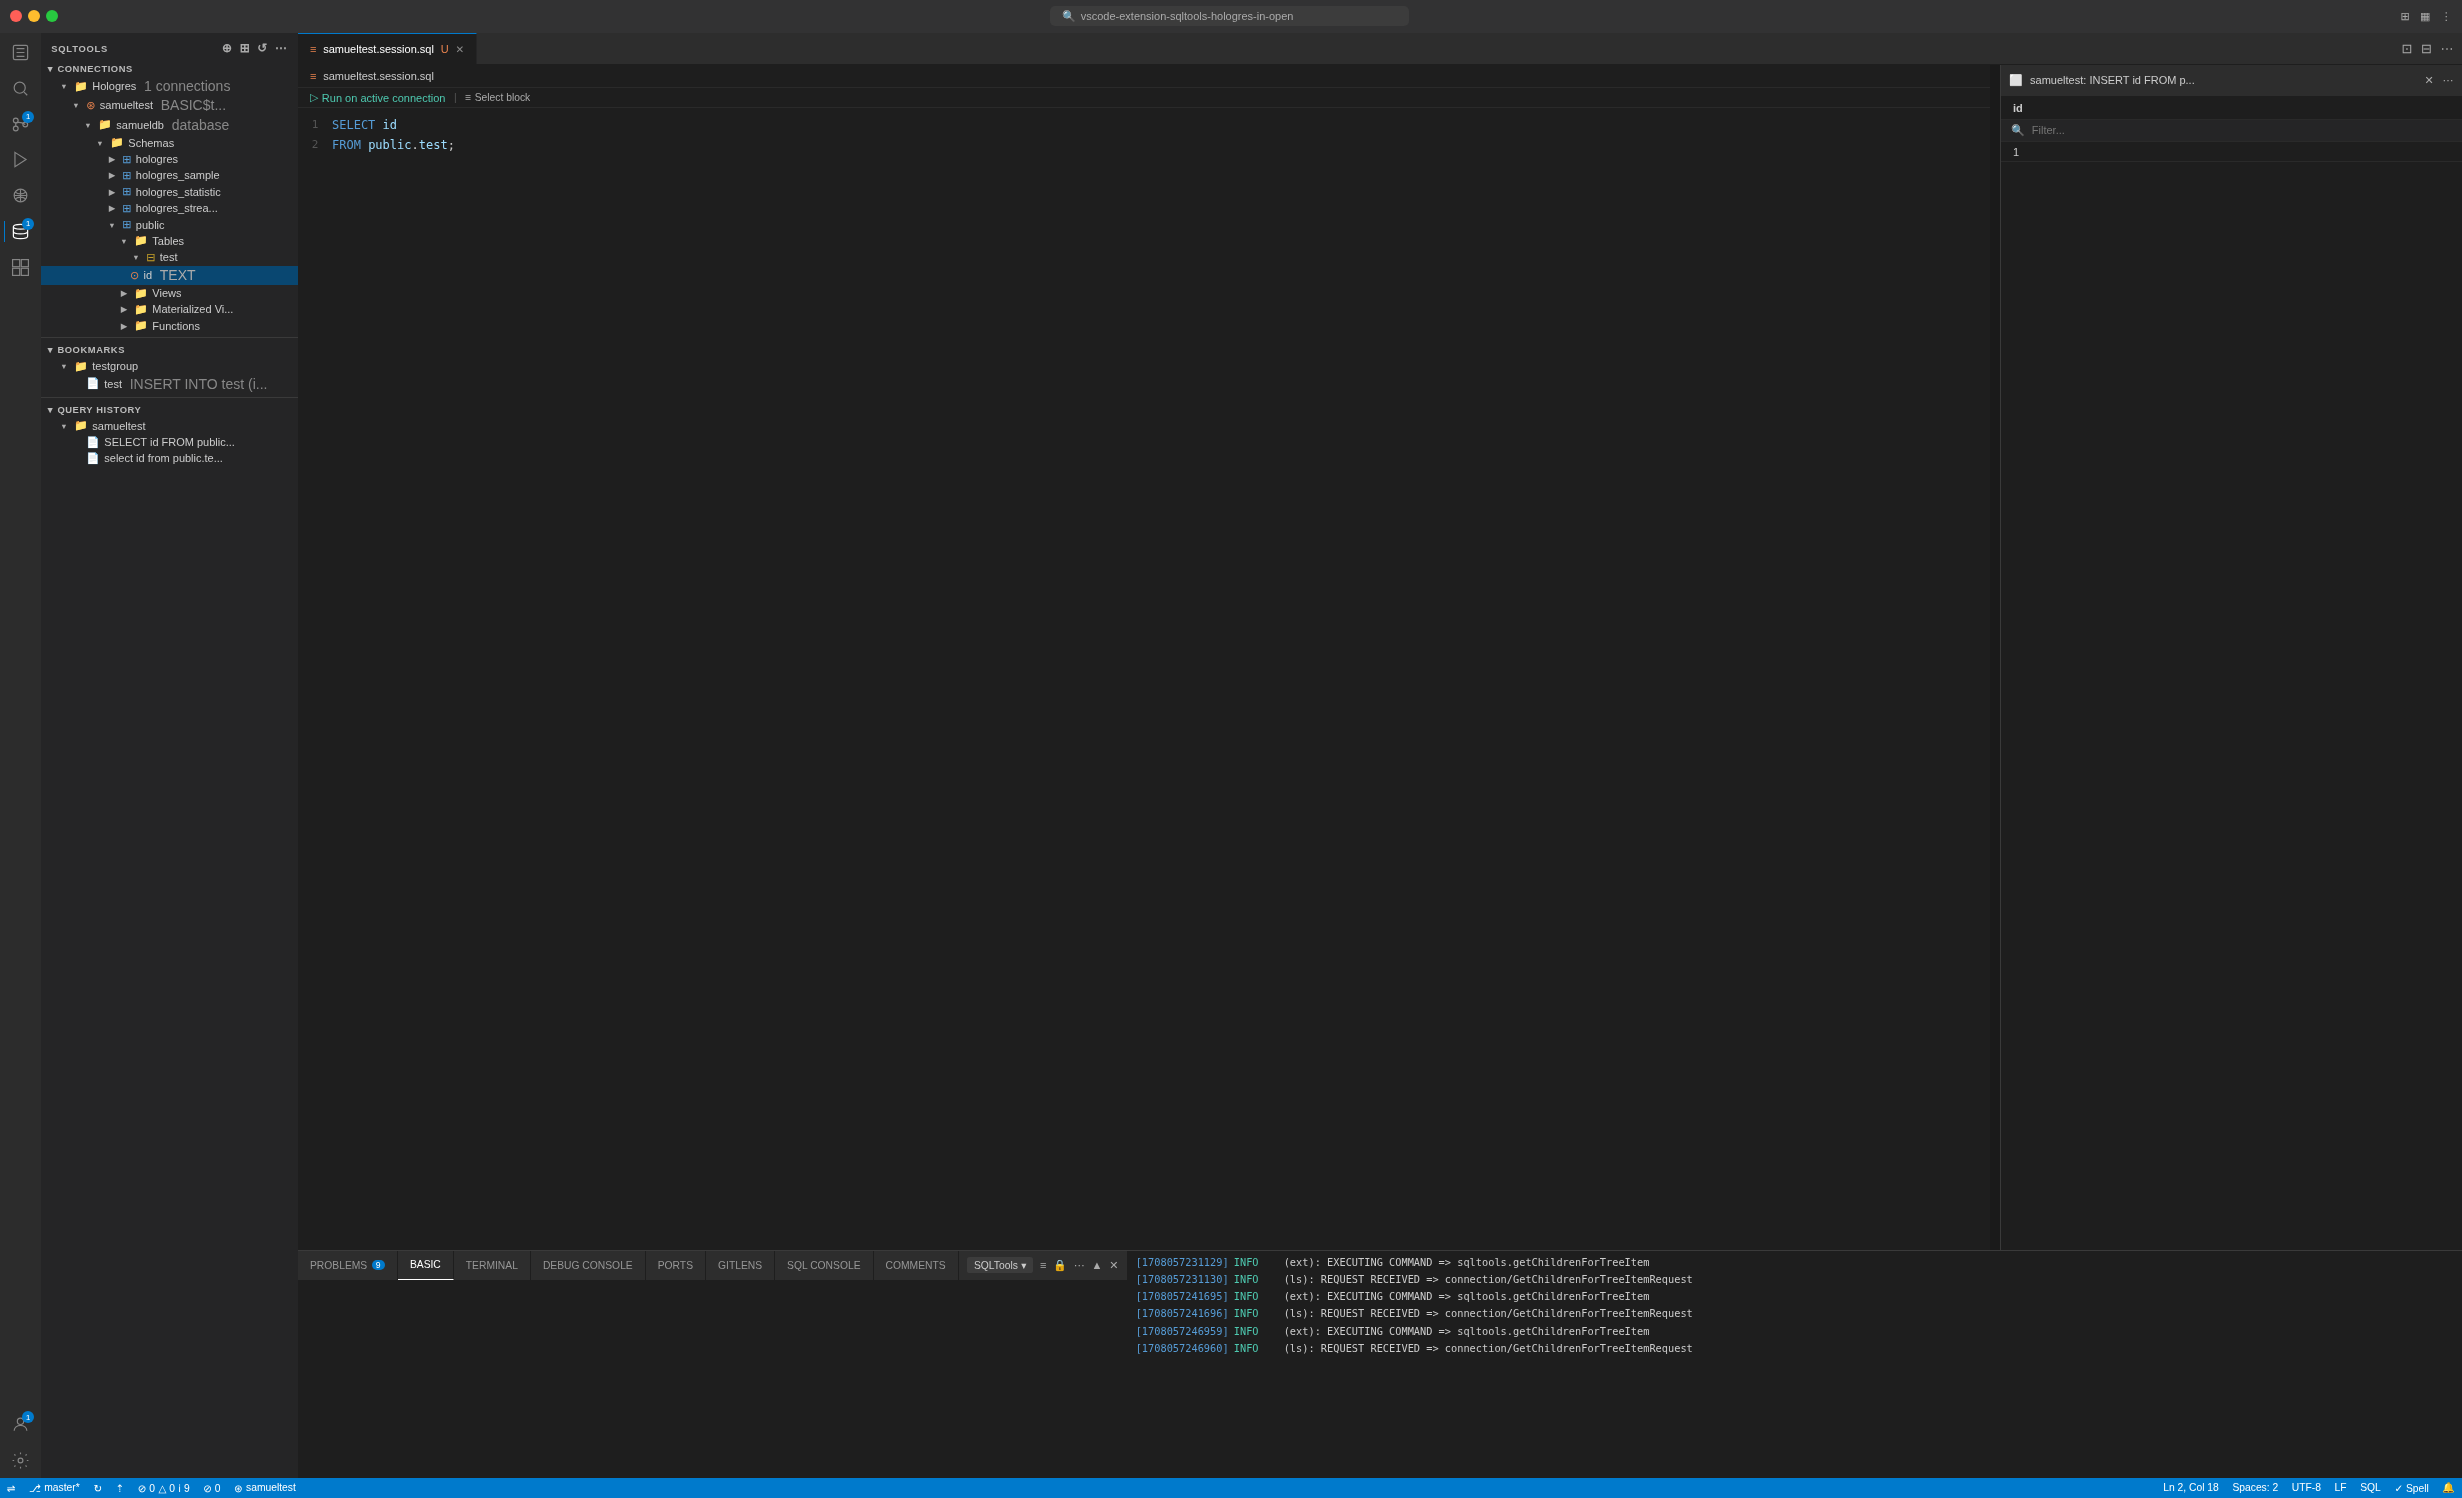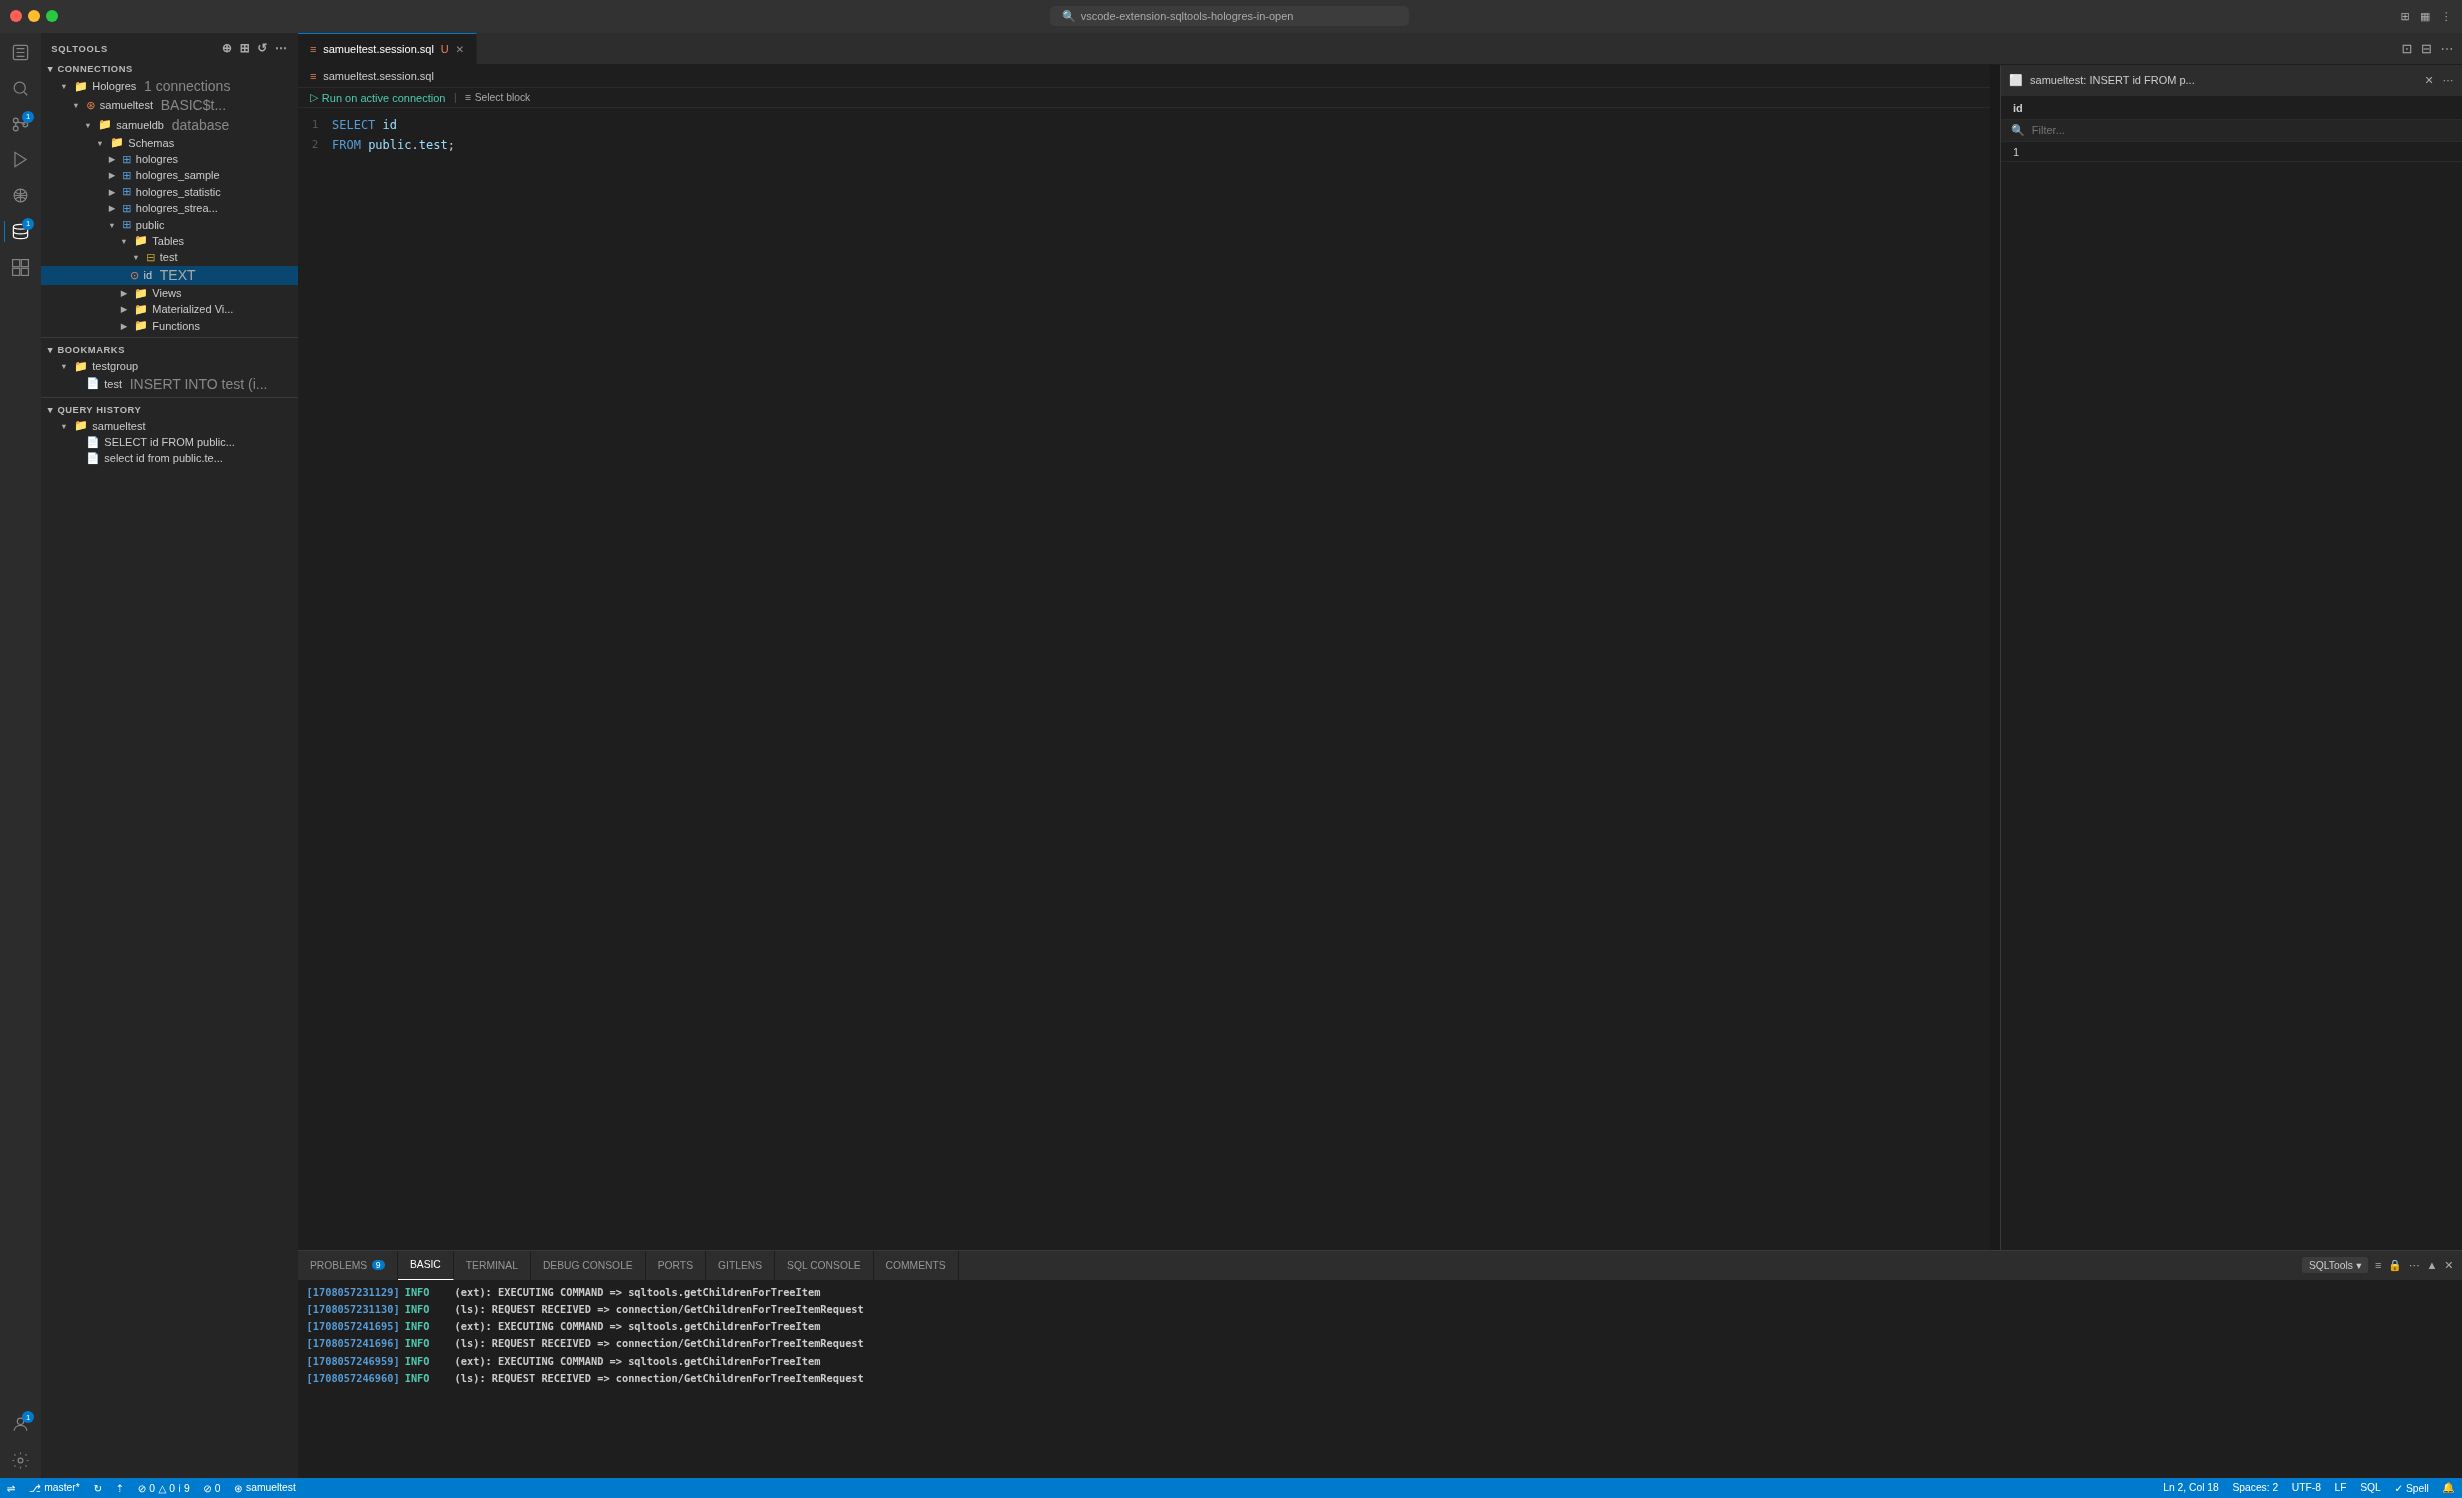--- a/index.html
+++ b/index.html
@@ -225,21 +225,21 @@
       border: none; border-radius: 2.6px; font-size: 11px; cursor: pointer;
       font-weight: 500;
     }
     .results-count { margin-left: auto; font-size: 11px; color: #ccc; }
     
     #bottom-panel {
       height: 228px;
       background: #1e1e1e;
       border-top: 0.9px solid #3a3a3a;
       display: flex;
-      flex-direction: column;
+      flex-direction: row;
       flex-shrink: 0;
     }
     .bottom-tabs {
       display: flex; align-items: center;
       background: #2d2d2d; height: 30px; flex-shrink: 0;
       border-bottom: 0.9px solid #1e1e1e;
       overflow: hidden;
     }
     .bottom-tab {
       display: flex; align-items: center; gap: 4.3px;
@@ -249,21 +249,21 @@
     }
     .bottom-tab.active { color: #fff; border-bottom: 0.9px solid #fff; }
     .bottom-tab .badge {
       background: #007acc; color: white; border-radius: 8.6px;
       padding: 0 4.3px; font-size: 8.6px;
     }
     .bottom-tab-actions { margin-left: auto; display: flex; gap: 6.8px; padding: 0 8.6px; align-items: center; color: #aaa; }
     .bottom-content {
       flex: 1; overflow-y: auto;
       font-family: 'Consolas', 'Monaco', monospace;
-      font-size: 10.3px; padding: 3.4px 0; font-weight: bold;
+      font-size: 10.3px; padding: 3.4px 0;
     }
     .log-line {
       display: flex; gap: 5.1px; padding: 0.9px 8.6px;
       line-height: 15.4px; color: #ccc;
     }
     .log-line .ts { color: #569cd6; }
     .log-line .level { color: #4ec9b0; }
     .log-line .msg { color: #ccc; margin-left: 20px; }
     
     #status-bar {

